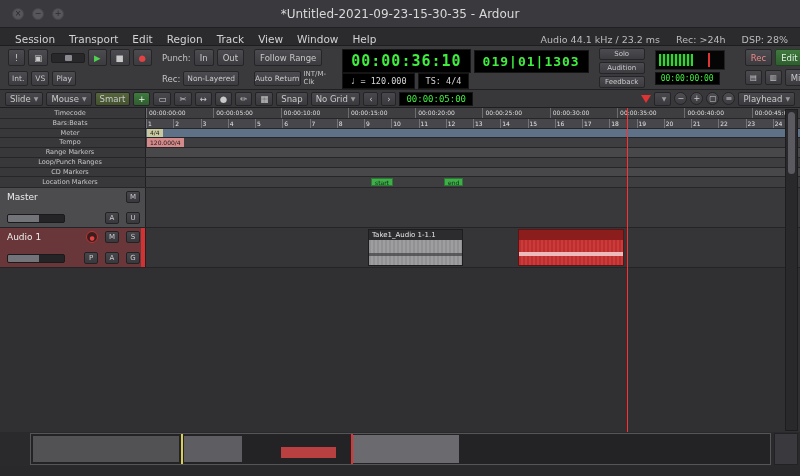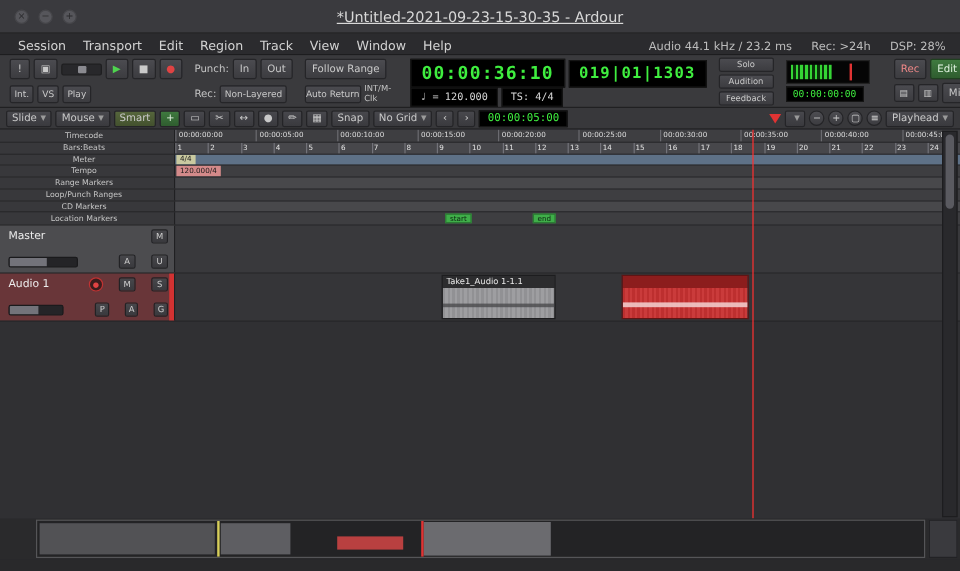--- a/index.html
+++ b/index.html
@@ -4,21 +4,21 @@
 <style>
   * { box-sizing: border-box; }
   html,body { margin:0; padding:0; background:#1b1b1d; }
   body { font-family:"DejaVu Sans", sans-serif; }
   .window { width:800px; height:476px; position:relative; background:#2f2f31; overflow:hidden; }
 
   
   .titlebar { height:28px; background:#3a3a3e; border-bottom:1px solid #202022; display:flex; align-items:center; position:relative; }
   .traffic { position:absolute; left:12px; display:flex; gap:8px; }
   .tl { width:12px; height:12px; border-radius:50%; background:#56565b; border:1px solid #46464a; color:#2b2b2d; font-size:8px; line-height:10px; text-align:center; }
-  .win-title { flex:1; text-align:center; color:#d8d8d8; font-size:12px;text-decoration:underline; }
+  .win-title { flex:1; text-align:center; color:#d8d8d8; font-size:12px; }
 
   
   .menubar { height:18px; background:#2b2b2e; border-bottom:1px solid #1d1d1f; display:flex; align-items:flex-end; padding:0 8px; font-size:10.5px; color:#d2d2d2; }
   .menu-item { padding:0 7px; cursor:default; }
   .menu-status { margin-left:auto; display:flex; gap:16px; font-size:9.5px; color:#bcbcbc; padding-right:4px; }
 
   
   .transport { height:44px; background:#3a3a3d; border-bottom:1px solid #202022; display:flex; align-items:stretch; gap:10px; padding:3px 8px; }
   .tgroup { display:flex; flex-direction:column; justify-content:space-between; }
   .trow { display:flex; align-items:center; gap:3px; }
@@ -74,21 +74,21 @@
   .meter-chip { position:absolute; left:1px; top:0; font-size:6px; background:#c9c9a0; color:#1e1e1e; padding:0 3px; line-height:8px; }
   .tempo-chip { position:absolute; left:1px; top:0; font-size:6px; background:#d48a8a; color:#1a1a1a; padding:0 3px; line-height:9px; }
   .loc-marker { position:absolute; top:1px; height:8px; background:#3fae49; border:1px solid #2b7a33; color:#0b2410; font-size:6px; line-height:7px; padding:0 3px; }
 
   
   .track { display:flex; height:40px; border-bottom:1px solid #242427; }
   .track-header { width:146px; position:relative; padding:3px 5px 3px 7px; display:flex; flex-direction:column; justify-content:space-between; border-right:1px solid #202022; }
   .master-header { background:#4c4c4f; }
   .audio-header { background:#693639; }
   .audio-header::after { content:""; position:absolute; right:0; top:0; bottom:0; width:4px; background:#d23232; }
-  .th-row { display:flex; align-items:center; gap:13px; }
+  .th-row { display:flex; align-items:center; gap:7px; }
   .track-name { font-size:9px; color:#ececec; }
   .hbtn { width:14px; height:12px; font-size:7px; background:linear-gradient(#47474b,#39393d); border:1px solid #222225; color:#cecece; text-align:center; line-height:11px; border-radius:2px; display:inline-block; }
   .rec-arm { width:12px; height:12px; border-radius:50%; background:#3a1d1d; border:1px solid #c03333; color:#e04343; font-size:6px; line-height:11px; text-align:center; }
   .fader { width:58px; height:9px; background:#242427; border:1px solid #1a1a1c; border-radius:2px; position:relative; overflow:hidden; }
   .fader::after { content:""; position:absolute; left:0; top:0; bottom:0; width:55%; background:#73737a; }
   .track-lane { flex:1; position:relative; background:#39393c; }
   .audio-lane { background:#353538; }
 
   .region { position:absolute; top:1px; bottom:1px; border:1px solid #1d1d1f; overflow:hidden; }
   .rtitle { height:10px; font-size:7px; color:#e8e8e8; background:#2c2c2e; padding:0 3px; line-height:10px; white-space:nowrap; overflow:hidden; }

